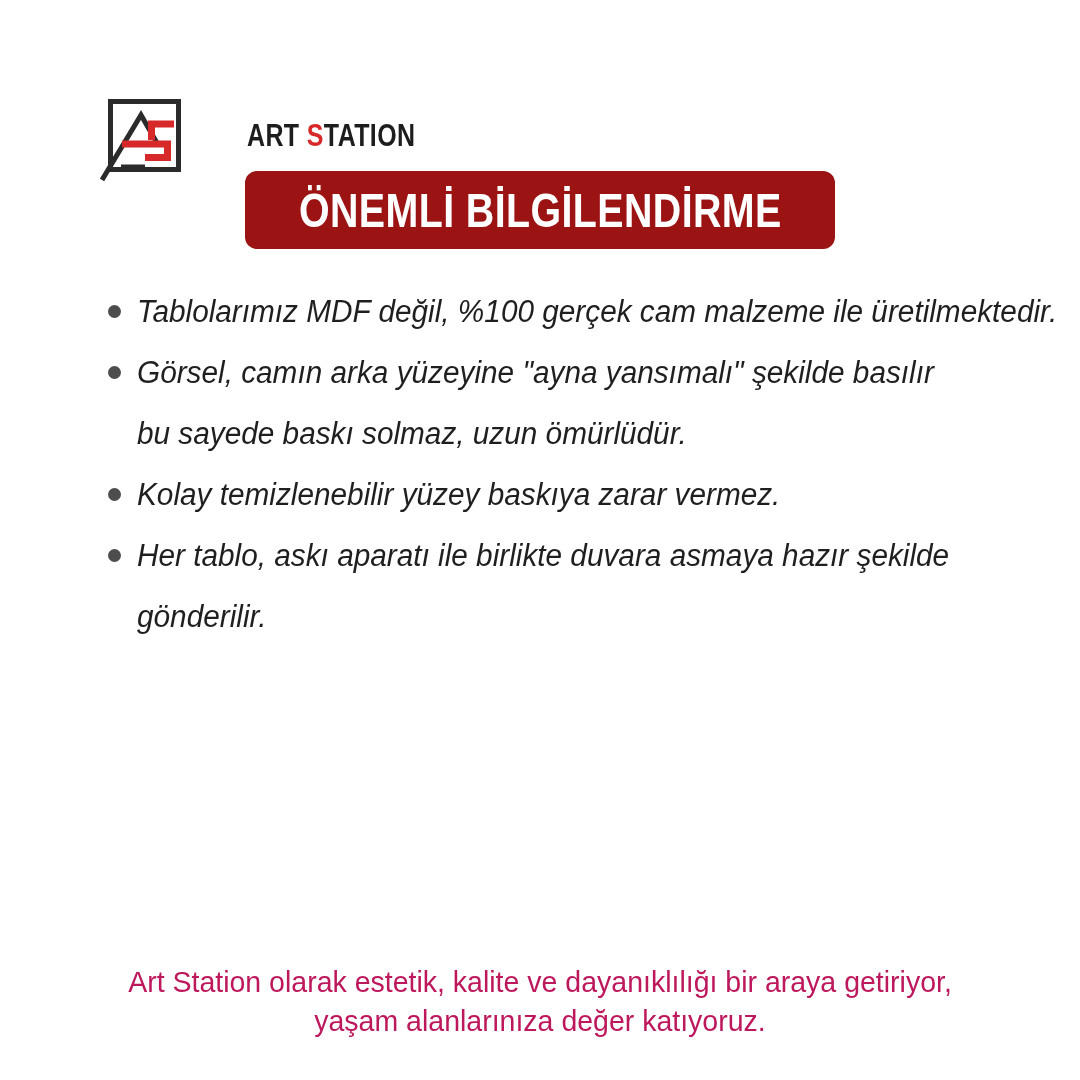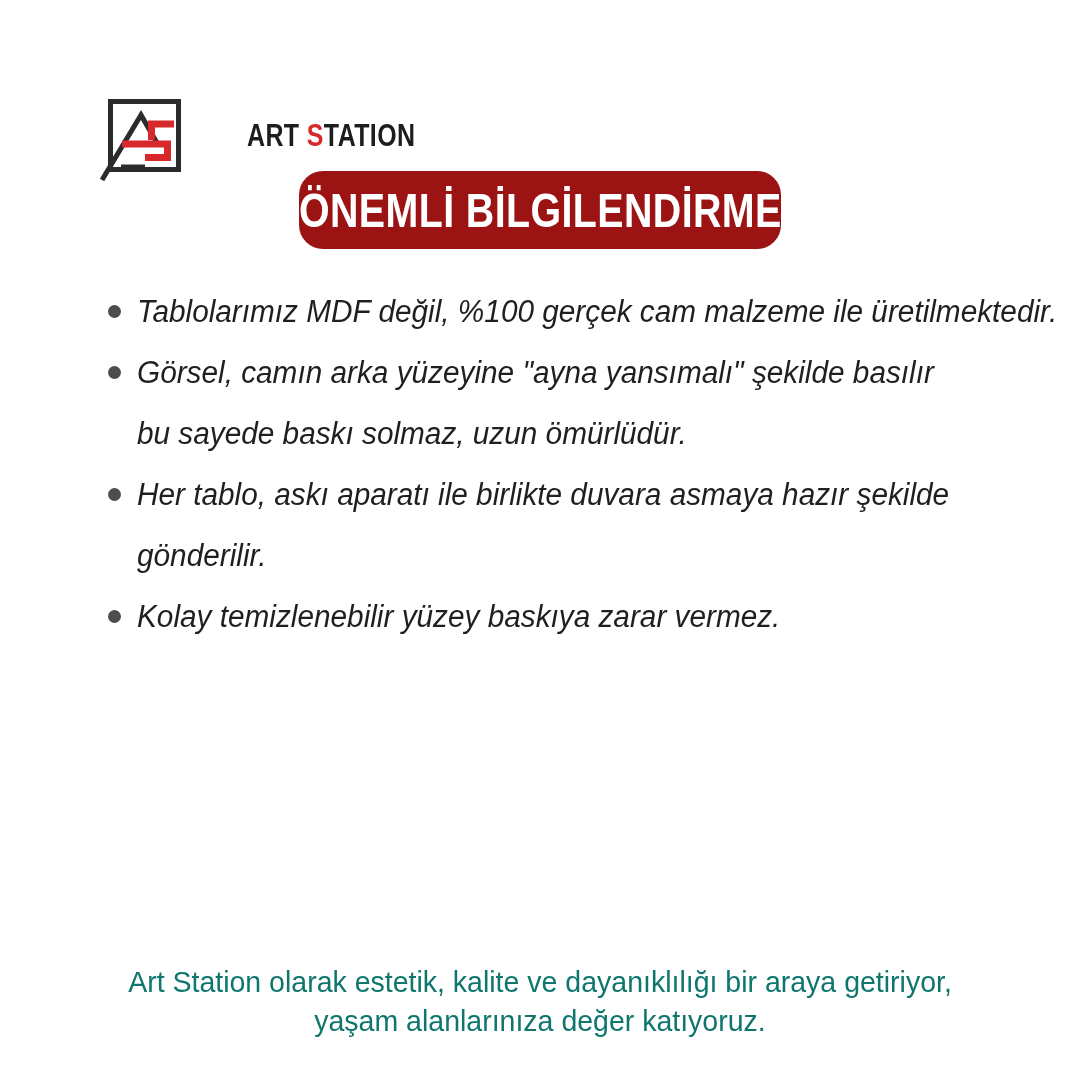--- a/index.html
+++ b/index.html
@@ -20,21 +20,21 @@
   .logo-mark{width:84px;height:86px;flex:none;}
   .brand-text{
     font-size:32px;font-weight:bold;letter-spacing:0.5px;
     transform:scaleX(0.78);transform-origin:left center;
     white-space:pre;color:#1d1d1d;margin-top:-6px;
   }
   .brand-text .accent{color:#d7282a;}
   
   .banner{
     position:absolute;top:171px;left:50%;transform:translateX(-50%);
-    width:482px;height:78px;border-radius:24px;
+    width:590px;height:78px;border-radius:12px;
     background:#9b1313;
     display:flex;align-items:center;justify-content:center;
   }
   .banner-text{
     color:#ffffff;font-size:48px;font-weight:bold;letter-spacing:0.5px;
     transform:scaleX(0.82);transform-origin:center;white-space:pre;
   }
   
   .bullets{
     position:absolute;top:281px;left:108px;right:50px;
@@ -47,21 +47,21 @@
     margin-top:24px;margin-right:16px;
   }
   .bullet-lines{flex:1;min-width:0;}
   .line{
     display:block;font-size:31px;line-height:61px;color:#1f1f1f;
     transform:scaleX(0.96);transform-origin:left;white-space:nowrap;
   }
   
   .footer{
     position:absolute;top:962px;left:0;right:0;text-align:center;
-    color:#0f766e;
+    color:#be185d;
   }
   .footer .fline{
     display:block;font-size:30px;line-height:39px;
     transform:scaleX(0.95);transform-origin:center;white-space:nowrap;
   }
 </style>
 </head>
 <body>
 
 <div class="page">
@@ -93,28 +93,28 @@
     <li class="bullet">
       <span class="dot"></span>
       <span class="bullet-lines">
         <span class="line">Görsel, camın arka yüzeyine "ayna yansımalı" şekilde basılır</span>
         <span class="line">bu sayede baskı solmaz, uzun ömürlüdür.</span>
       </span>
     </li>
     <li class="bullet">
       <span class="dot"></span>
       <span class="bullet-lines">
-        <span class="line">Her tablo, askı aparatı ile birlikte duvara asmaya hazır şekilde</span>
-        <span class="line">gönderilir.</span>
+        <span class="line">Kolay temizlenebilir yüzey baskıya zarar vermez.</span>
       </span>
     </li>
     <li class="bullet">
       <span class="dot"></span>
       <span class="bullet-lines">
-        <span class="line">Kolay temizlenebilir yüzey baskıya zarar vermez.</span>
+        <span class="line">Her tablo, askı aparatı ile birlikte duvara asmaya hazır şekilde</span>
+        <span class="line">gönderilir.</span>
       </span>
     </li>
   </ul>
 
   <div class="footer">
     <span class="fline">Art Station olarak estetik, kalite ve dayanıklılığı bir araya getiriyor,</span>
     <span class="fline">yaşam alanlarınıza değer katıyoruz.</span>
   </div>
 
 </div>

